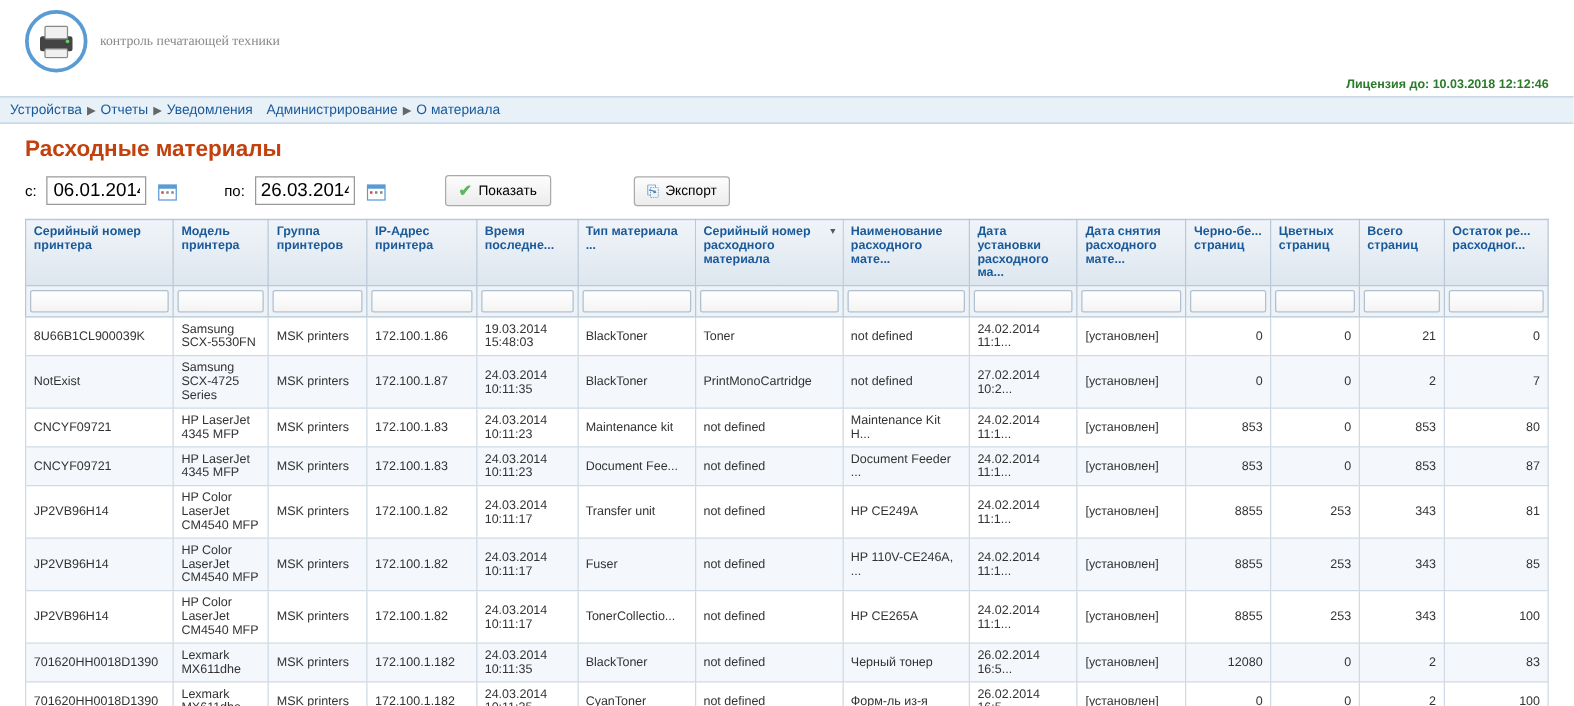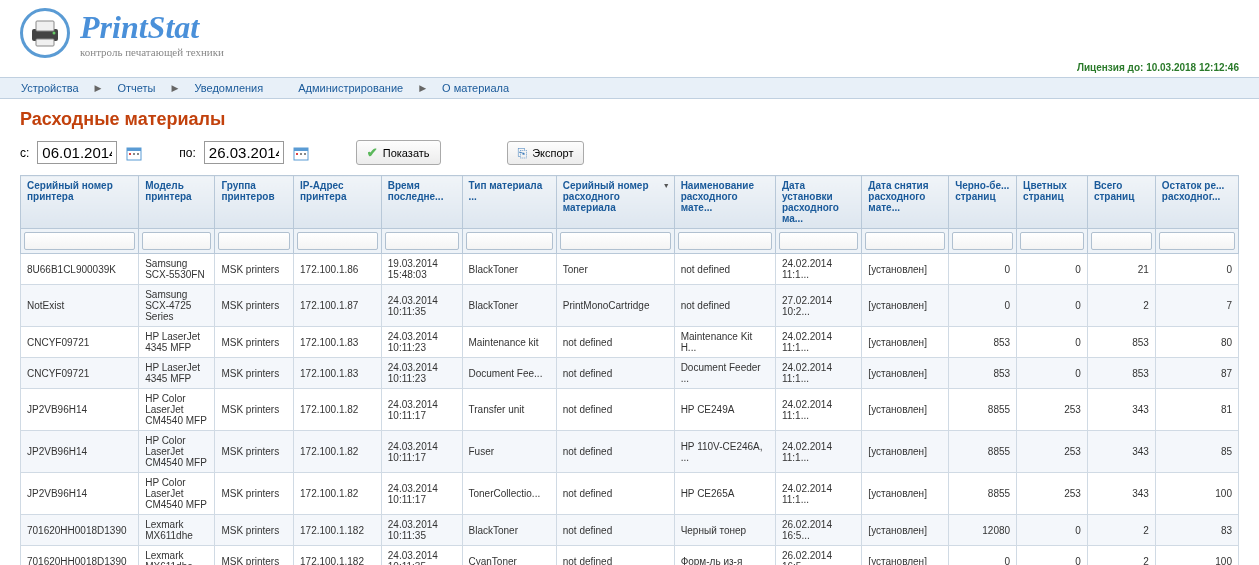--- a/index.html
+++ b/index.html
@@ -13,21 +13,21 @@
   .logo-sub { font-size: 11px; color: #888; font-family: Liberation Serif, serif; }
   .header-right { text-align: right; font-size: 11px; }
   .service-status { margin-bottom: 6px; display: flex; align-items: center; justify-content: flex-end; gap: 4px; }
   .status-icon { width: 14px; height: 14px; background: #fff; border: 1px solid #999; display: inline-block; }
   .run-btn { background: linear-gradient(#f8f8f8,#e8e8e8); border: 1px solid #aaa; border-radius: 3px; padding: 3px 8px; cursor: pointer; font-size: 11px; display: inline-flex; align-items: center; gap: 4px; }
   .run-icon { width: 12px; height: 12px; background: #5cb85c; border-radius: 50%; display: inline-block; position: relative; }
   .run-icon::after { content: ''; position: absolute; left: 4px; top: 3px; border-left: 5px solid #fff; border-top: 3px solid transparent; border-bottom: 3px solid transparent; }
   
   .license { text-align: right; padding: 0 20px 4px; font-size: 10px; font-weight: bold; color: #2a7a2a; }
   
-  .nav { background: #e8f0f8; border-top: 1px solid #c0d0e0; border-bottom: 1px solid #c0d0e0; padding: 4px 21px; display: flex; gap: 16px; align-items: center; font-size: 11px; }
+  .nav { background: #e8f0f8; border-top: 1px solid #c0d0e0; border-bottom: 1px solid #c0d0e0; padding: 4px 8px; display: flex; gap: 4px; align-items: center; font-size: 11px; }
   .nav a { color: #1a5a9a; text-decoration: none; }
   .nav .arrow { color: #666; font-size: 9px; }
   
   .content { padding: 10px 20px; }
   .page-title { font-size: 18px; color: #c2410c; margin-bottom: 10px; }
   
   .date-row { display: flex; align-items: center; gap: 8px; margin-bottom: 10px; }
   .date-row label { font-size: 12px; }
   .date-input { border: 1px solid #999; padding: 2px 4px; width: 80px; font-size: 15px; }
   .cal-icon { width: 18px; height: 18px; display: inline-flex; align-items: center; justify-content: center; cursor: pointer; }
@@ -57,21 +57,20 @@
   <div class="logo-area">
     <div class="logo-icon">
       <svg width="34" height="28" viewBox="0 0 34 28">
         <rect x="4" y="10" width="26" height="12" rx="2" fill="#444"></rect>
         <rect x="8" y="2" width="18" height="10" rx="1" fill="#f0f0f0" stroke="#888"></rect>
         <rect x="8" y="20" width="18" height="7" rx="1" fill="#f0f0f0" stroke="#888"></rect>
         <circle cx="26" cy="14" r="1.5" fill="#6c6"></circle>
       </svg>
     </div>
     <div class="logo-text">
-      <span class="logo-title">PrintStat</span>
       <span class="logo-sub">контроль печатающей техники</span>
     </div>
   </div>
 </div>
 
 <div class="license">Лицензия до: 10.03.2018 12:12:46</div>
 
 <div class="nav">
   <a href="#">Устройства</a>
   <span class="arrow">▶</span>

